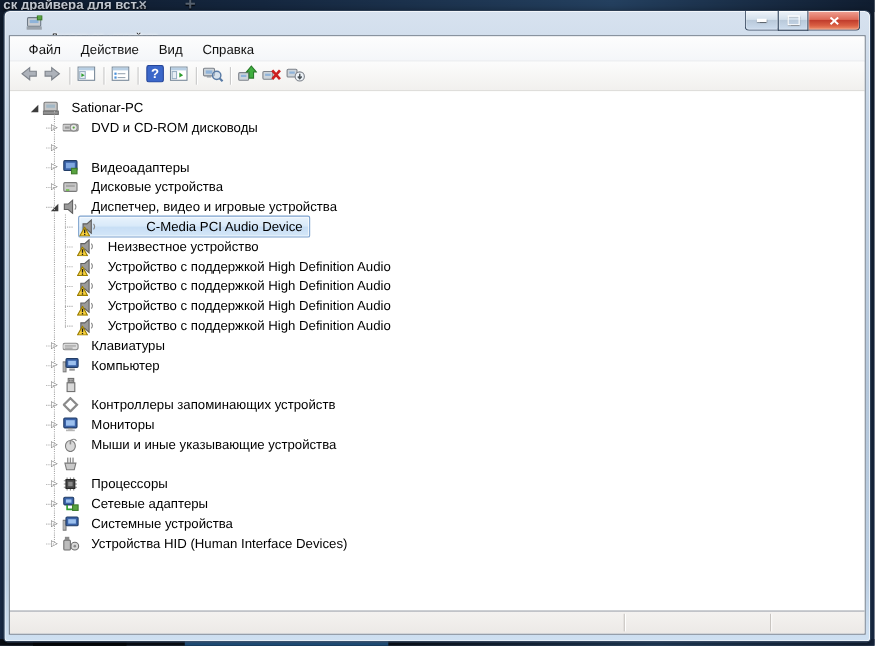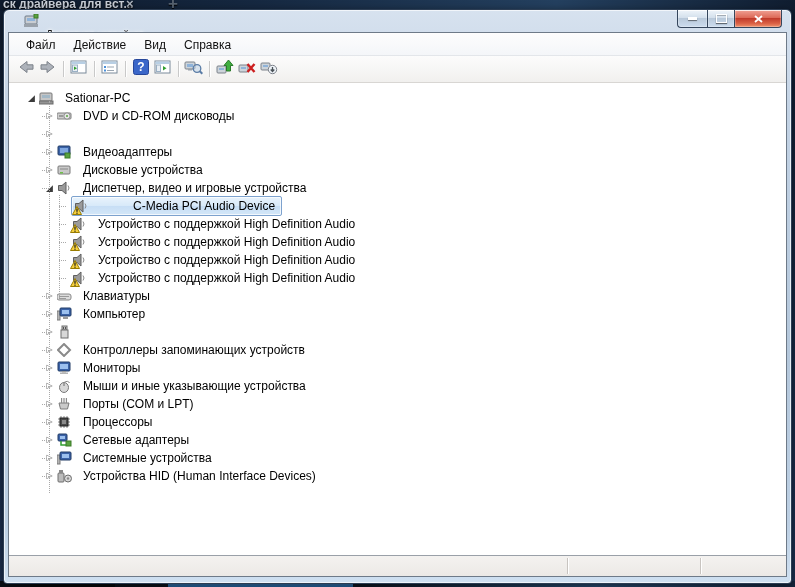--- a/index.html
+++ b/index.html
@@ -295,21 +295,21 @@
                 <path d="M11,4.5 q2,2.5 0,5" stroke="#8a8a8a" fill="none"></path>
               </svg>
               <span class="warnbadge">
                 <svg width="10" height="9">
                   <polygon points="5,0.5 9.5,8.5 0.5,8.5" fill="#f7d13e" stroke="#9a7d00"></polygon>
                   <rect x="4.4" y="2.6" width="1.2" height="3.2" fill="#1c1c1c"></rect>
                   <rect x="4.4" y="6.6" width="1.2" height="1.2" fill="#1c1c1c"></rect>
                 </svg>
               </span>
             </span>
-            <span class="lbl">Устройство с поддержкой High Definition Audio</span>
+            <span class="lbl">Неизвестное устройство</span>
           </span>
         </div>
         <div class="row lvl2">
           <span class="selwrap">
             <span class="ticon">
               <svg width="16" height="14">
                 <polygon points="9,1 9,13 5,9.5 1.5,9.5 1.5,4.5 5,4.5" fill="#9a9a9a" stroke="#5f5f5f"></polygon>
                 <path d="M11,4.5 q2,2.5 0,5" stroke="#8a8a8a" fill="none"></path>
               </svg>
               <span class="warnbadge">
@@ -352,20 +352,38 @@
                 <svg width="10" height="9">
                   <polygon points="5,0.5 9.5,8.5 0.5,8.5" fill="#f7d13e" stroke="#9a7d00"></polygon>
                   <rect x="4.4" y="2.6" width="1.2" height="3.2" fill="#1c1c1c"></rect>
                   <rect x="4.4" y="6.6" width="1.2" height="1.2" fill="#1c1c1c"></rect>
                 </svg>
               </span>
             </span>
             <span class="lbl">Устройство с поддержкой High Definition Audio</span>
           </span>
         </div>
+        <div class="row lvl2">
+          <span class="selwrap">
+            <span class="ticon">
+              <svg width="16" height="14">
+                <polygon points="9,1 9,13 5,9.5 1.5,9.5 1.5,4.5 5,4.5" fill="#9a9a9a" stroke="#5f5f5f"></polygon>
+                <path d="M11,4.5 q2,2.5 0,5" stroke="#8a8a8a" fill="none"></path>
+              </svg>
+              <span class="warnbadge">
+                <svg width="10" height="9">
+                  <polygon points="5,0.5 9.5,8.5 0.5,8.5" fill="#f7d13e" stroke="#9a7d00"></polygon>
+                  <rect x="4.4" y="2.6" width="1.2" height="3.2" fill="#1c1c1c"></rect>
+                  <rect x="4.4" y="6.6" width="1.2" height="1.2" fill="#1c1c1c"></rect>
+                </svg>
+              </span>
+            </span>
+            <span class="lbl">Устройство с поддержкой High Definition Audio</span>
+          </span>
+        </div>
         <div class="row lvl1">
           <span class="twisty">▷</span>
           <span class="selwrap">
             <span class="ticon">
               <svg width="16" height="14">
                 <rect x="0" y="5" width="14" height="6" rx="2" fill="#dcdcdc" stroke="#8a8a8a"></rect>
                 <rect x="2" y="7" width="10" height="1" fill="#9a9a9a"></rect>
                 <rect x="2" y="9" width="7" height="1" fill="#9a9a9a"></rect>
               </svg>
             </span>
@@ -441,21 +459,20 @@
           <span class="twisty">▷</span>
           <span class="selwrap">
             <span class="ticon">
               <svg width="16" height="14">
                 <path d="M2,6 h10 l-1.5,6 h-7 Z" fill="#c9c9c9" stroke="#7a7a7a"></path>
                 <rect x="4" y="1" width="1.2" height="5" fill="#8a8a8a"></rect>
                 <rect x="6.4" y="1" width="1.2" height="5" fill="#8a8a8a"></rect>
                 <rect x="8.8" y="1" width="1.2" height="5" fill="#8a8a8a"></rect>
               </svg>
             </span>
-            <span class="lbl">Порты (COM и LPT)</span>
           </span>
         </div>
         <div class="row lvl1">
           <span class="twisty">▷</span>
           <span class="selwrap">
             <span class="ticon">
               <svg width="16" height="14">
                 <path d="M4,1 v2 M7,1 v2 M10,1 v2 M4,11 v2 M7,11 v2 M10,11 v2 M1,4 h2 M1,7 h2 M1,10 h2 M11,4 h2 M11,7 h2 M11,10 h2" stroke="#8a8a8a"></path>
                 <rect x="3" y="3" width="8" height="8" fill="#4a4a4a" stroke="#222"></rect>
                 <rect x="5" y="5" width="4" height="4" fill="#8a8a8a"></rect>

